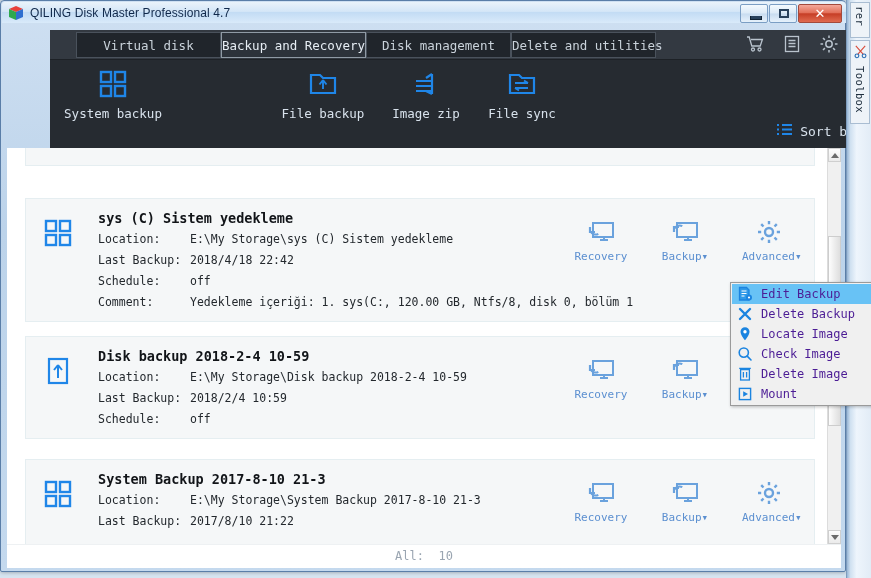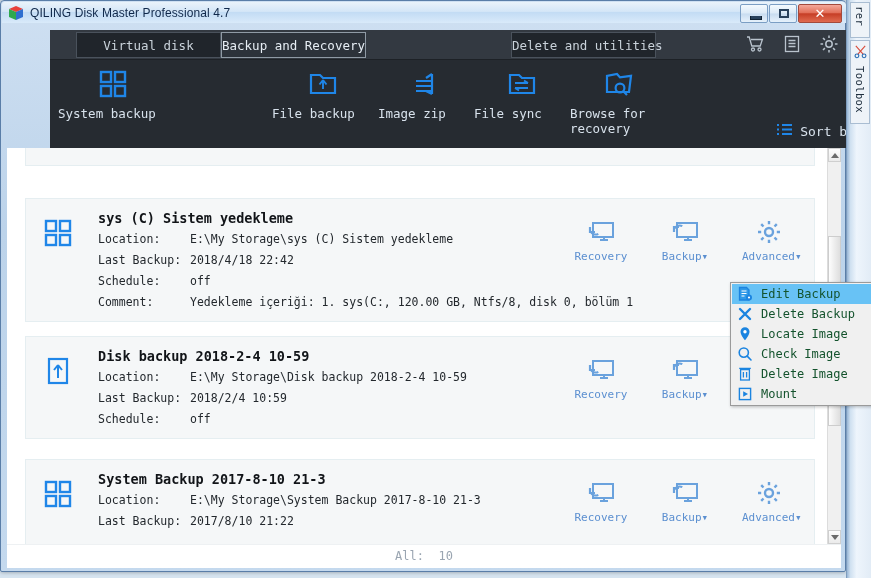--- a/index.html
+++ b/index.html
@@ -141,21 +141,21 @@
   }
   .hdr-icons .hi { width: 20px; height: 20px; cursor: default; }
 
   .toolbar {
     position: absolute;
     left: 0; top: 31px;
     width: 834px; height: 86px;
   }
   .tb-item {
     position: absolute;
-    text-align: left;
+    text-align: center;
     color: #d8e2ec;
     font-family: "DejaVu Sans Mono", monospace;
     font-size: 12.5px;
     line-height: 15px;
     cursor: default;
   }
   .tb-item .tbicon {
     height: 34px;
     display: flex;
     align-items: center;
@@ -312,21 +312,21 @@
     z-index: 50;
     box-shadow: 1px 1px 3px rgba(0,0,0,.25);
   }
   .ctxitem {
     height: 20px;
     display: flex;
     align-items: center;
     padding-left: 3px;
     font-family: "DejaVu Sans Mono", monospace;
     font-size: 12px;
-    color: #14532d;
+    color: #4c1d95;
     cursor: default;
     white-space: nowrap;
   }
   .ctxitem.sel {
     background: #68c2f5;
   }
   .ctxitem .cicon {
     width: 20px; height: 18px;
     margin-right: 6px;
     flex: none;
@@ -404,20 +404,23 @@
 
     <div class="app-dark">
 
       <div class="tabstrip">
         <div class="tab" style="left:26px; width:145px;">
           <span>Virtual disk</span>
         </div>
         <div class="tab active" style="left:171px; width:145px;">
           <span>Backup and Recovery</span>
         </div>
+        <div class="tab" style="left:316px; width:145px;">
+          <span>Disk management</span>
+        </div>
         <div class="tab" style="left:461px; width:145px;">
           <span>Delete and utilities</span>
         </div>
 
         <div class="hdr-icons">
           <span class="hi">
             <svg width="20" height="20" viewBox="0 0 20 20" fill="none" stroke="#b9c3cd" stroke-width="1.3">
               <path d="M2 3h2.2l2.6 9h8.4l2.2-6.5H6"></path>
               <circle cx="8" cy="15.5" r="1.5"></circle>
               <circle cx="14.5" cy="15.5" r="1.5"></circle>
@@ -483,30 +486,20 @@
           <div class="tbicon">
             <svg width="32" height="30" viewBox="0 0 32 30" fill="none" stroke="#1f86e8" stroke-width="2.2">
               <path d="M4 24V6h9l3 3h12v15z"></path>
               <path d="M9 14h13M9 19h13" stroke-width="1.8"></path>
               <path d="M22 14l-4-2.6M9 19l4 2.6" stroke-width="1.8"></path>
             </svg>
           </div>
           <div>File sync</div>
         </div>
 
-        <div class="tb-item" style="left:520px; top:6px; width:100px;">
-          <div class="tbicon">
-            <svg width="34" height="30" viewBox="0 0 34 30" fill="none" stroke="#1f86e8" stroke-width="2.2">
-              <path d="M4 23V7l10-2 3 3.4 11-1.6-2 16.2z"></path>
-              <circle cx="17" cy="19" r="4.4"></circle>
-              <path d="M20.3 22.2L24 26"></path>
-            </svg>
-          </div>
-          <div>Browse for recovery</div>
-        </div>
 
         <div class="sortby">
           <span>
             <svg width="17" height="13" viewBox="0 0 17 13" stroke="#1f86e8" stroke-width="2" fill="none">
               <path d="M1 2h2M6 2h10M1 6.5h2M6 6.5h10M1 11h2M6 11h10"></path>
             </svg>
           </span>
           <span>Sort by</span>
           <span class="caret-down"></span>
         </div>

